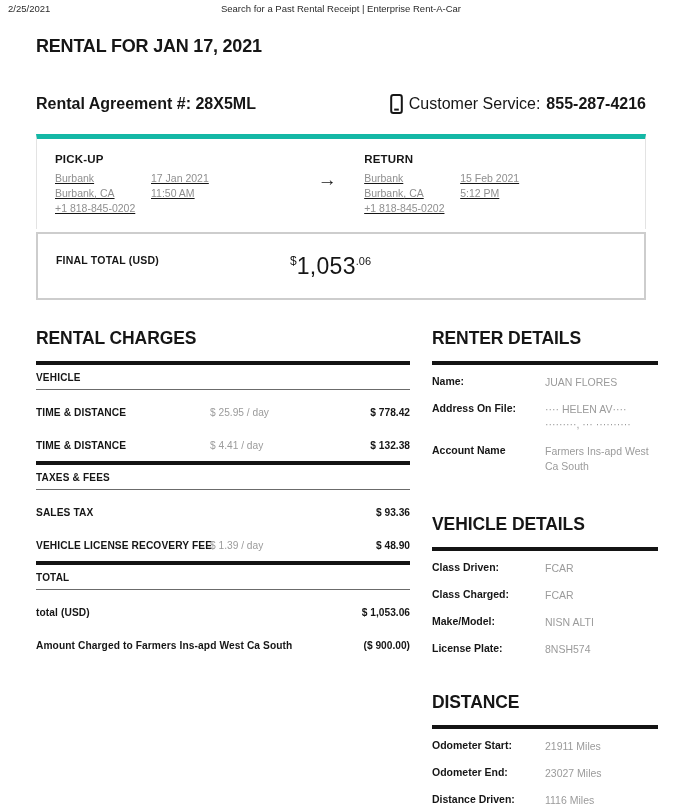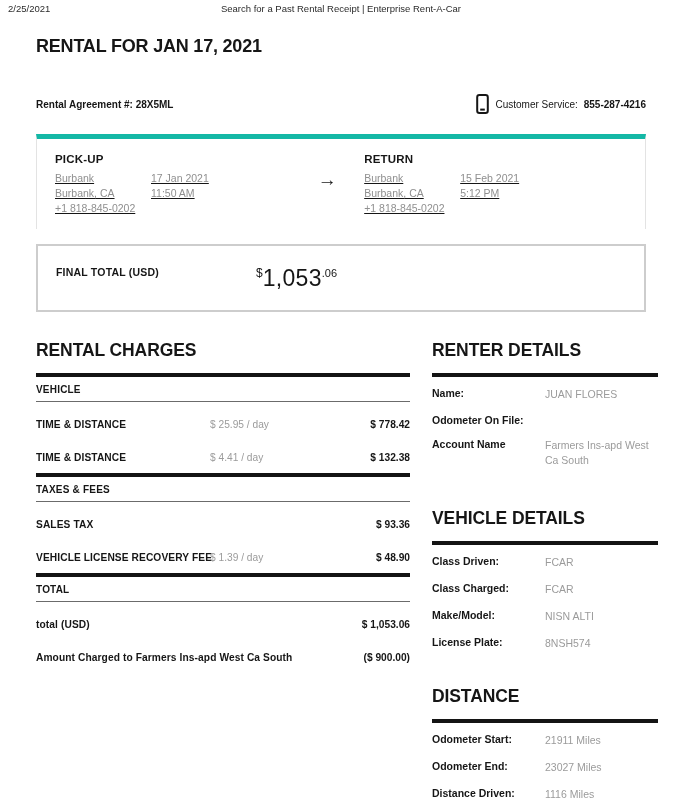--- a/index.html
+++ b/index.html
@@ -31,21 +31,21 @@
     font-size: 18px;
     font-weight: bold;
     letter-spacing: -0.2px;
   }
 
   .agreement-row {
     margin-top: 37px;
     display: flex;
     justify-content: space-between;
     align-items: center;
-    font-size: 10px;
+    font-size: 16px;
   }
   .agreement { font-weight: bold; }
   .cs { display: flex; align-items: center; gap: 6px; }
   .cs .cs-label { font-weight: normal; }
   .cs .cs-num { font-weight: bold; }
   .phone-icon { display: inline-flex; align-items: center; }
 
   
   .trip-box {
     margin-top: 20px;
@@ -68,25 +68,26 @@
     width: 48px;
     font-size: 19px;
     color: #161616;
     align-self: center;
     text-align: left;
     padding-bottom: 10px;
   }
 
   
   .total-box {
-    margin-top: 15px;
+    margin-top: 3px;
     border: 2px solid #cdcdcd;
     padding: 13px 18px 18px;
     display: flex;
     align-items: flex-start;
+    gap: 34px;
   }
   .ft-label { font-size: 10.5px; font-weight: bold; width: 200px; padding-top: 7px; letter-spacing: 0.2px; }
   .ft-amount { font-size: 23px; font-weight: normal; letter-spacing: 0.3px; line-height: 28px; }
   .ft-amount sup { font-size: 12px; vertical-align: 9px; letter-spacing: 0; }
   .ft-amount sup.cents { font-size: 11px; }
 
   
   .main {
     margin-top: 28px;
     display: grid;
@@ -263,21 +264,23 @@
 
         <div class="detail-section section-renter">
           <h2 class="section-heading">RENTER DETAILS</h2>
           <div class="bar"></div>
           <div class="rows">
             <div class="detail-row">
               <span class="d-label">Name:</span>
               <span class="d-value">JUAN FLORES</span>
             </div>
             <div class="detail-row">
-              <span class="d-label">Odometer On File:</span>
+              <span class="d-label">Address On File:</span>
+              <span class="d-value">···· HELEN AV····
+·········, ··· ··········</span>
             </div>
             <div class="detail-row">
               <span class="d-label">Account Name</span>
               <span class="d-value">Farmers Ins-apd West Ca South</span>
             </div>
           </div>
         </div>
 
         <div class="detail-section section-vehicle">
           <h2 class="section-heading">VEHICLE DETAILS</h2>

